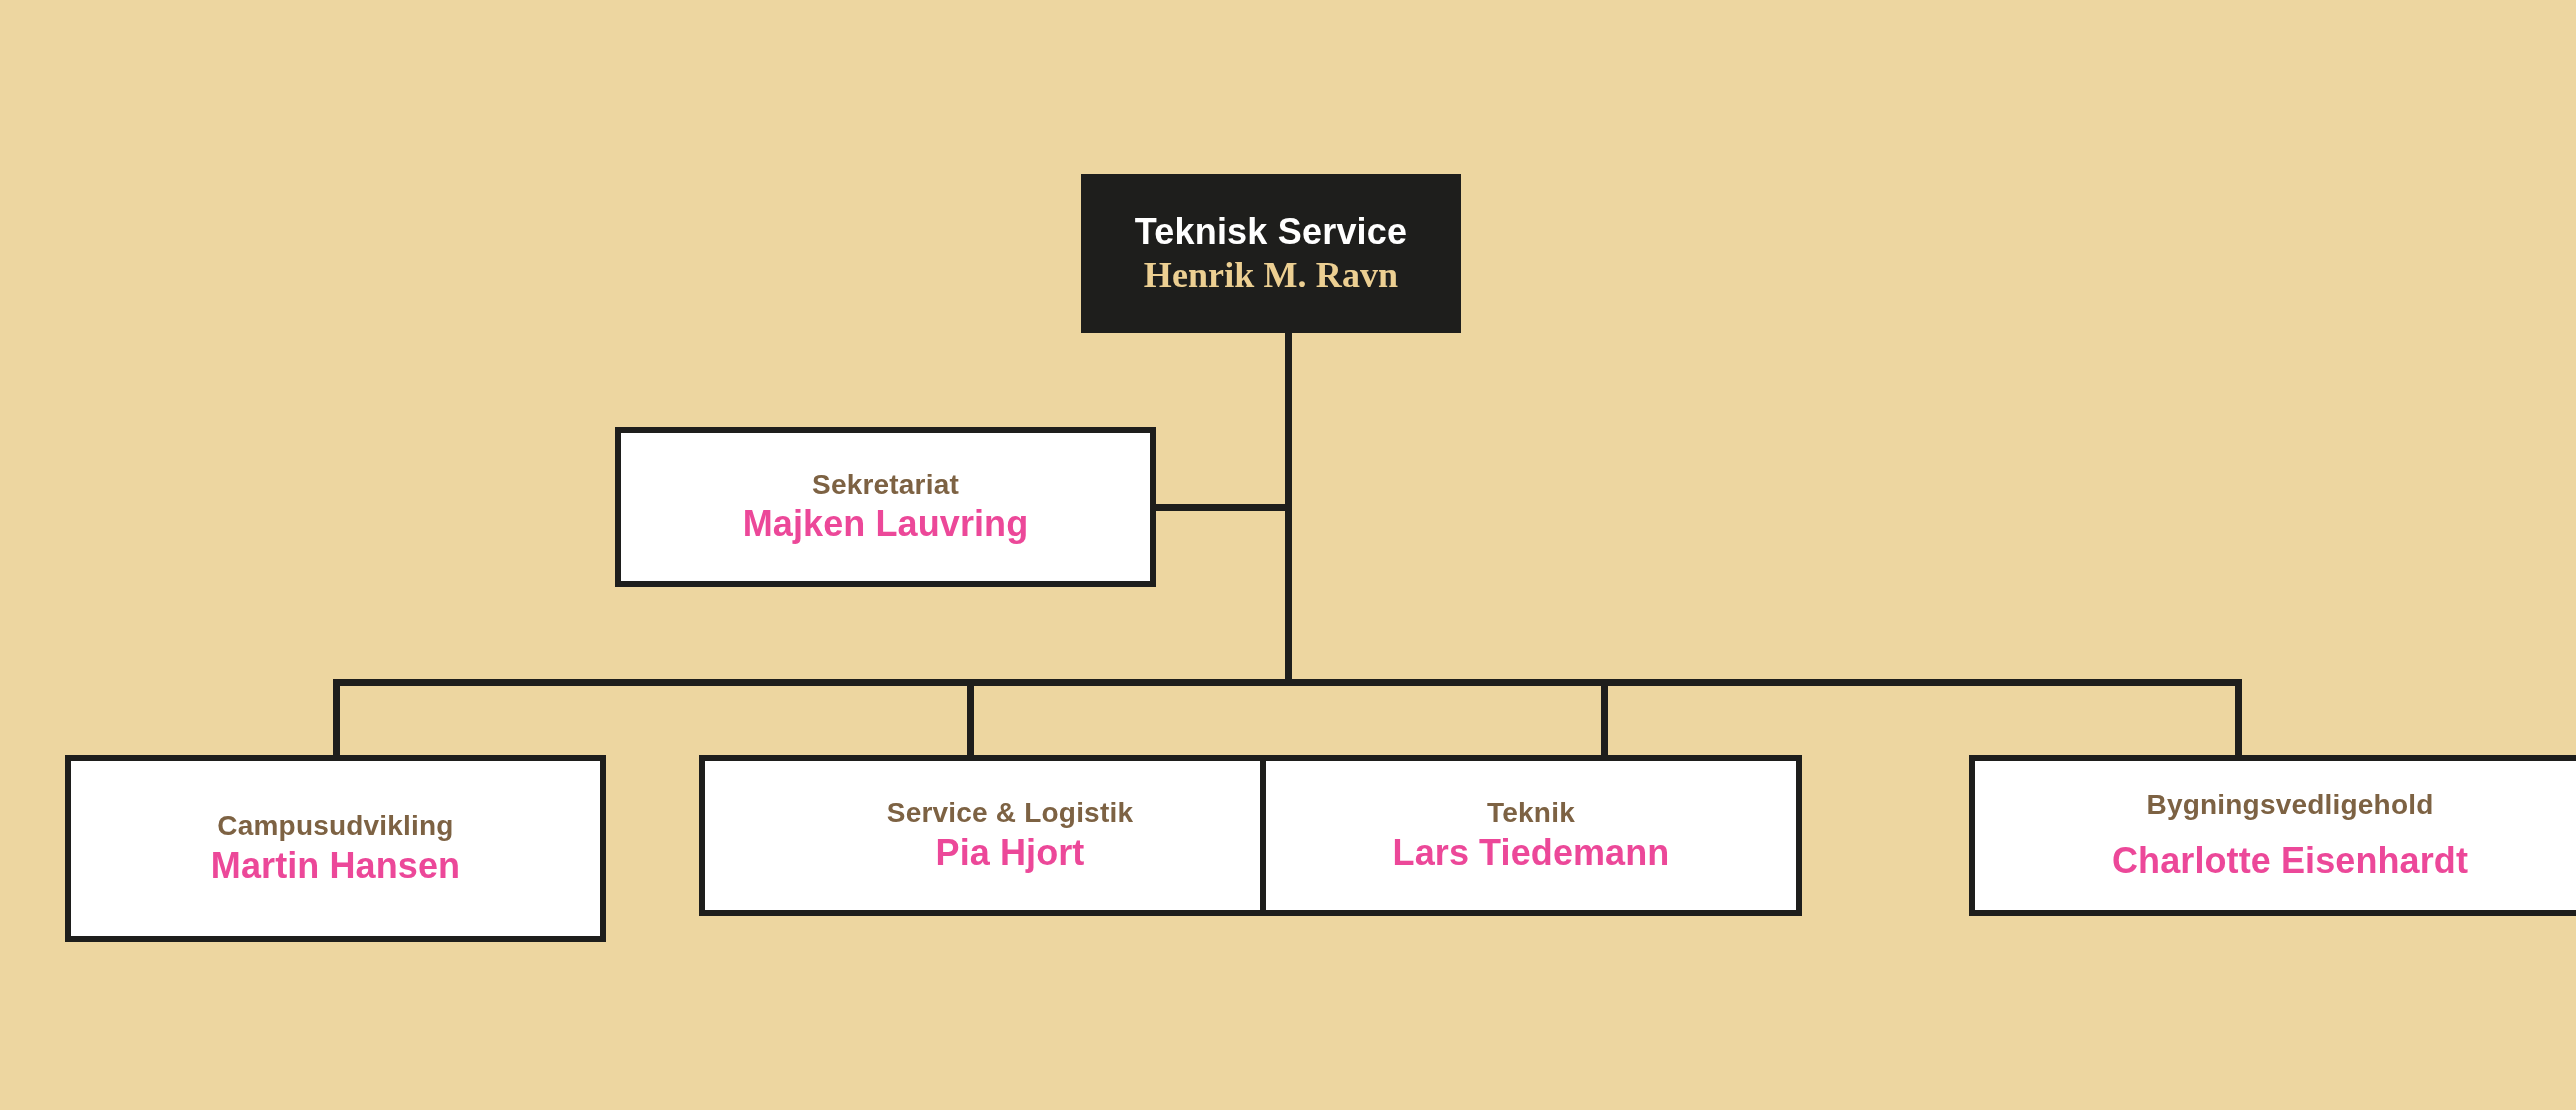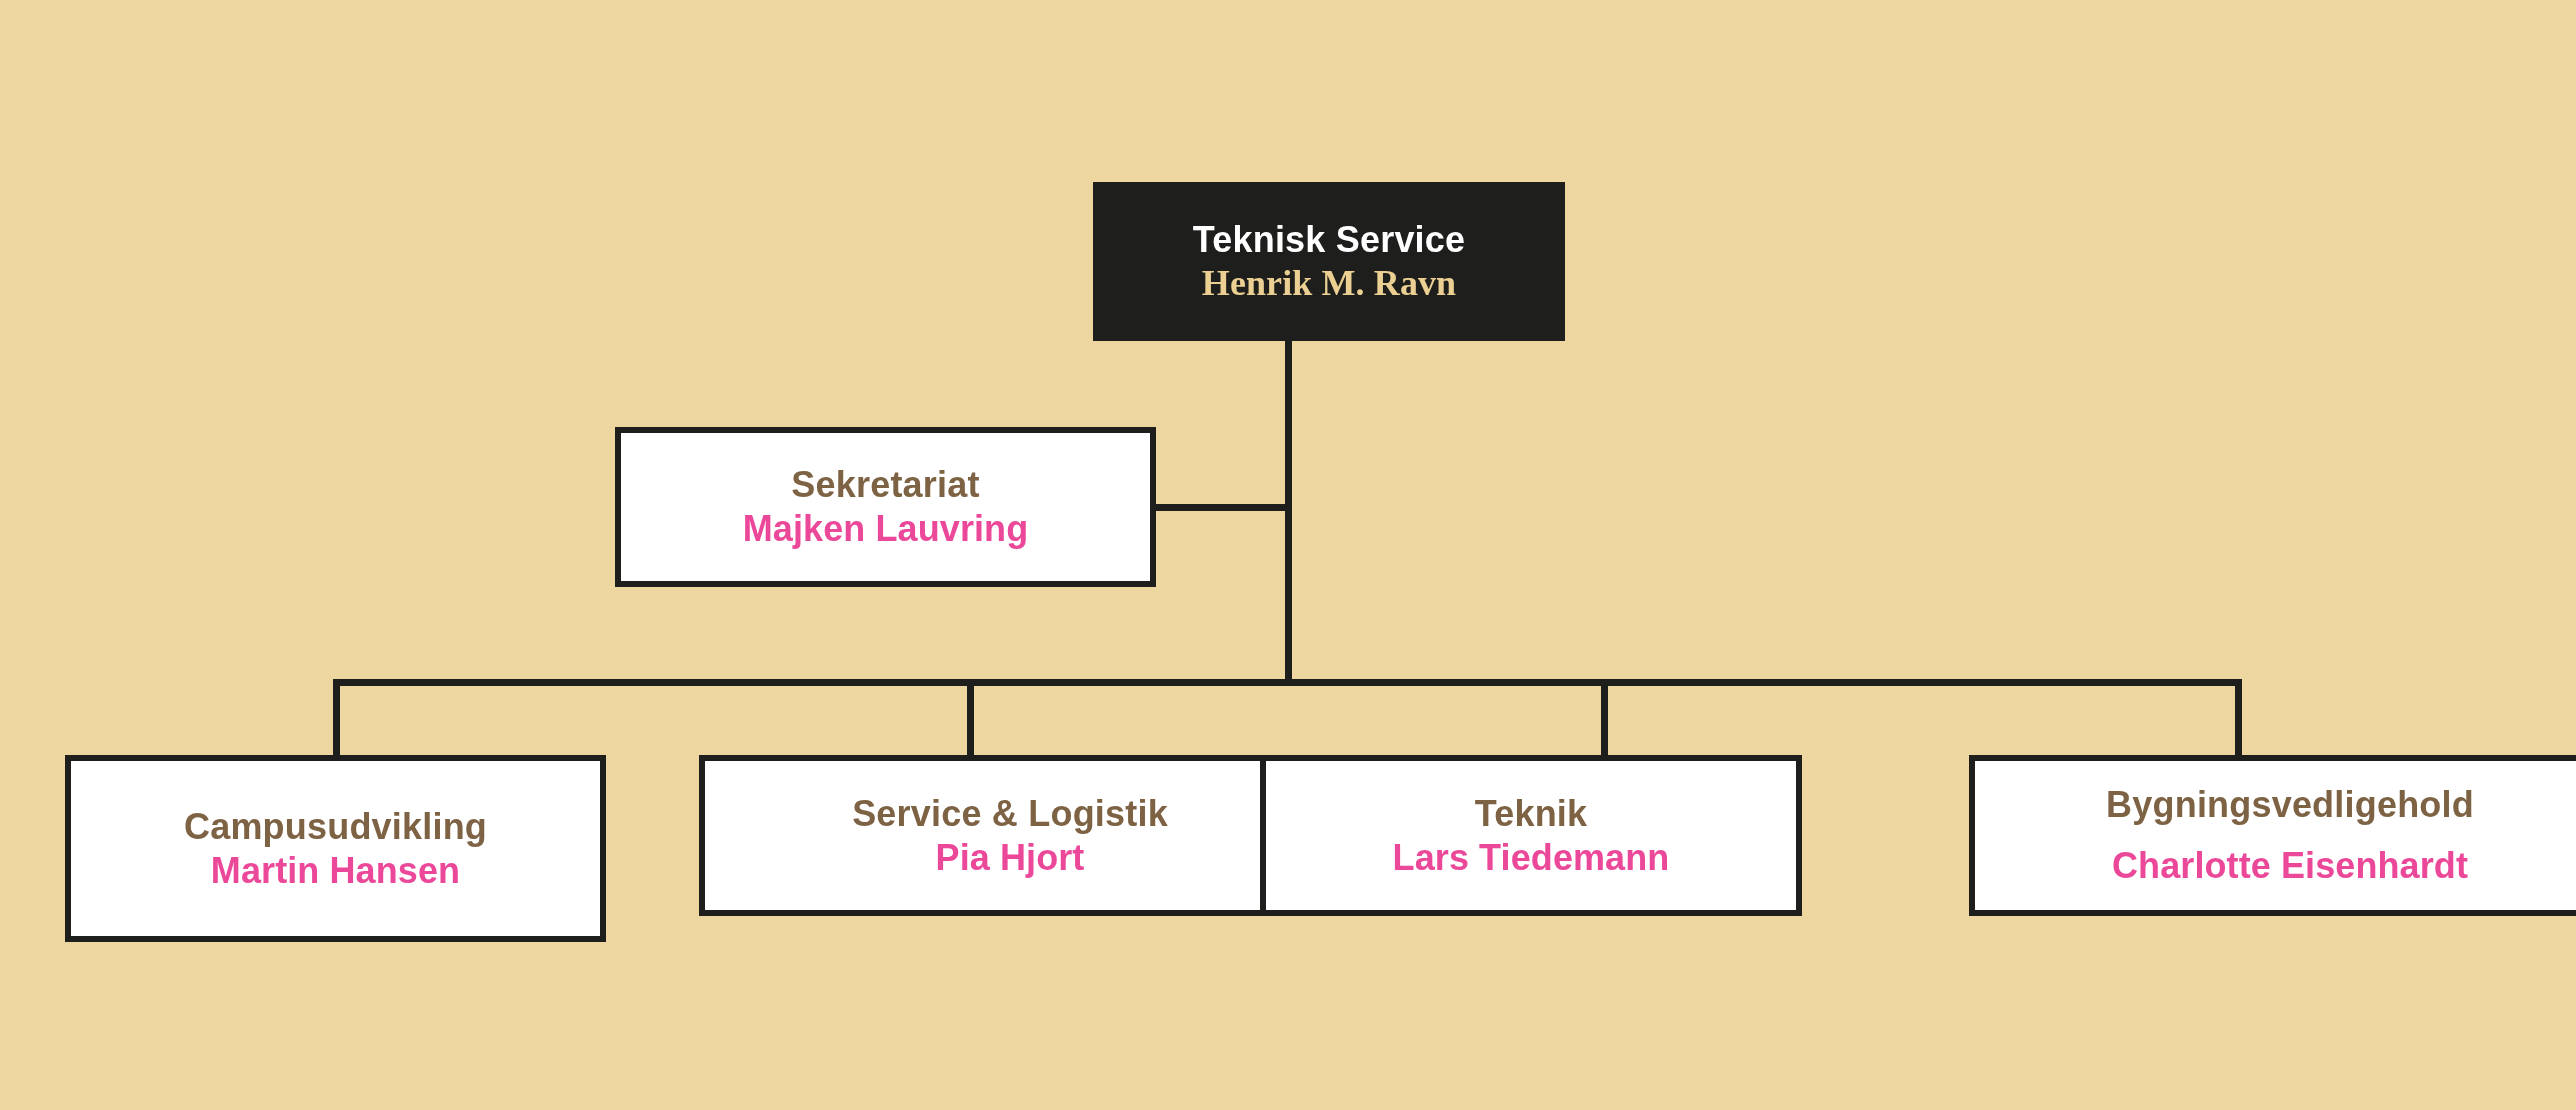--- a/index.html
+++ b/index.html
@@ -66,29 +66,29 @@
     font-family: Liberation Serif, serif;
   }
 
   
   .node-box {
     background: #ffffff;
     border: 6px solid #1e1e1c;
   }
   .node-box .node-title {
     color: #7d6243;
-    font-size: 36px;
+    font-size: 28px;
   }
   .node-box .node-person {
     color: #ec4899;
     font-size: 36px;
   }
 
   
-  #node-root          { left: 1081px; top: 182px;  width: 472px; height: 159px; margin-left: 12px; }
+  #node-root          { left: 1081px; top: 174px;  width: 380px; height: 159px; }
   #node-secretariat   { left: 615px;  top: 427px;  width: 541px; height: 160px; }
   #node-child-0       { left: 65px;   top: 755px;  width: 541px; height: 187px; }
   #node-child-1       { left: 699px;  top: 755px;  width: 622px; height: 161px; }
   #node-child-2       { left: 1260px; top: 755px;  width: 542px; height: 161px; }
   #node-child-3       { left: 1969px; top: 755px;  width: 642px; height: 161px; gap: 17px; }
 
   
   #conn-trunk         { left: 1285px; top: 332px;  width: 7px;  height: 351px; }
   
   #conn-secretariat   { left: 1155px; top: 504px;  width: 132px; height: 7px; }

